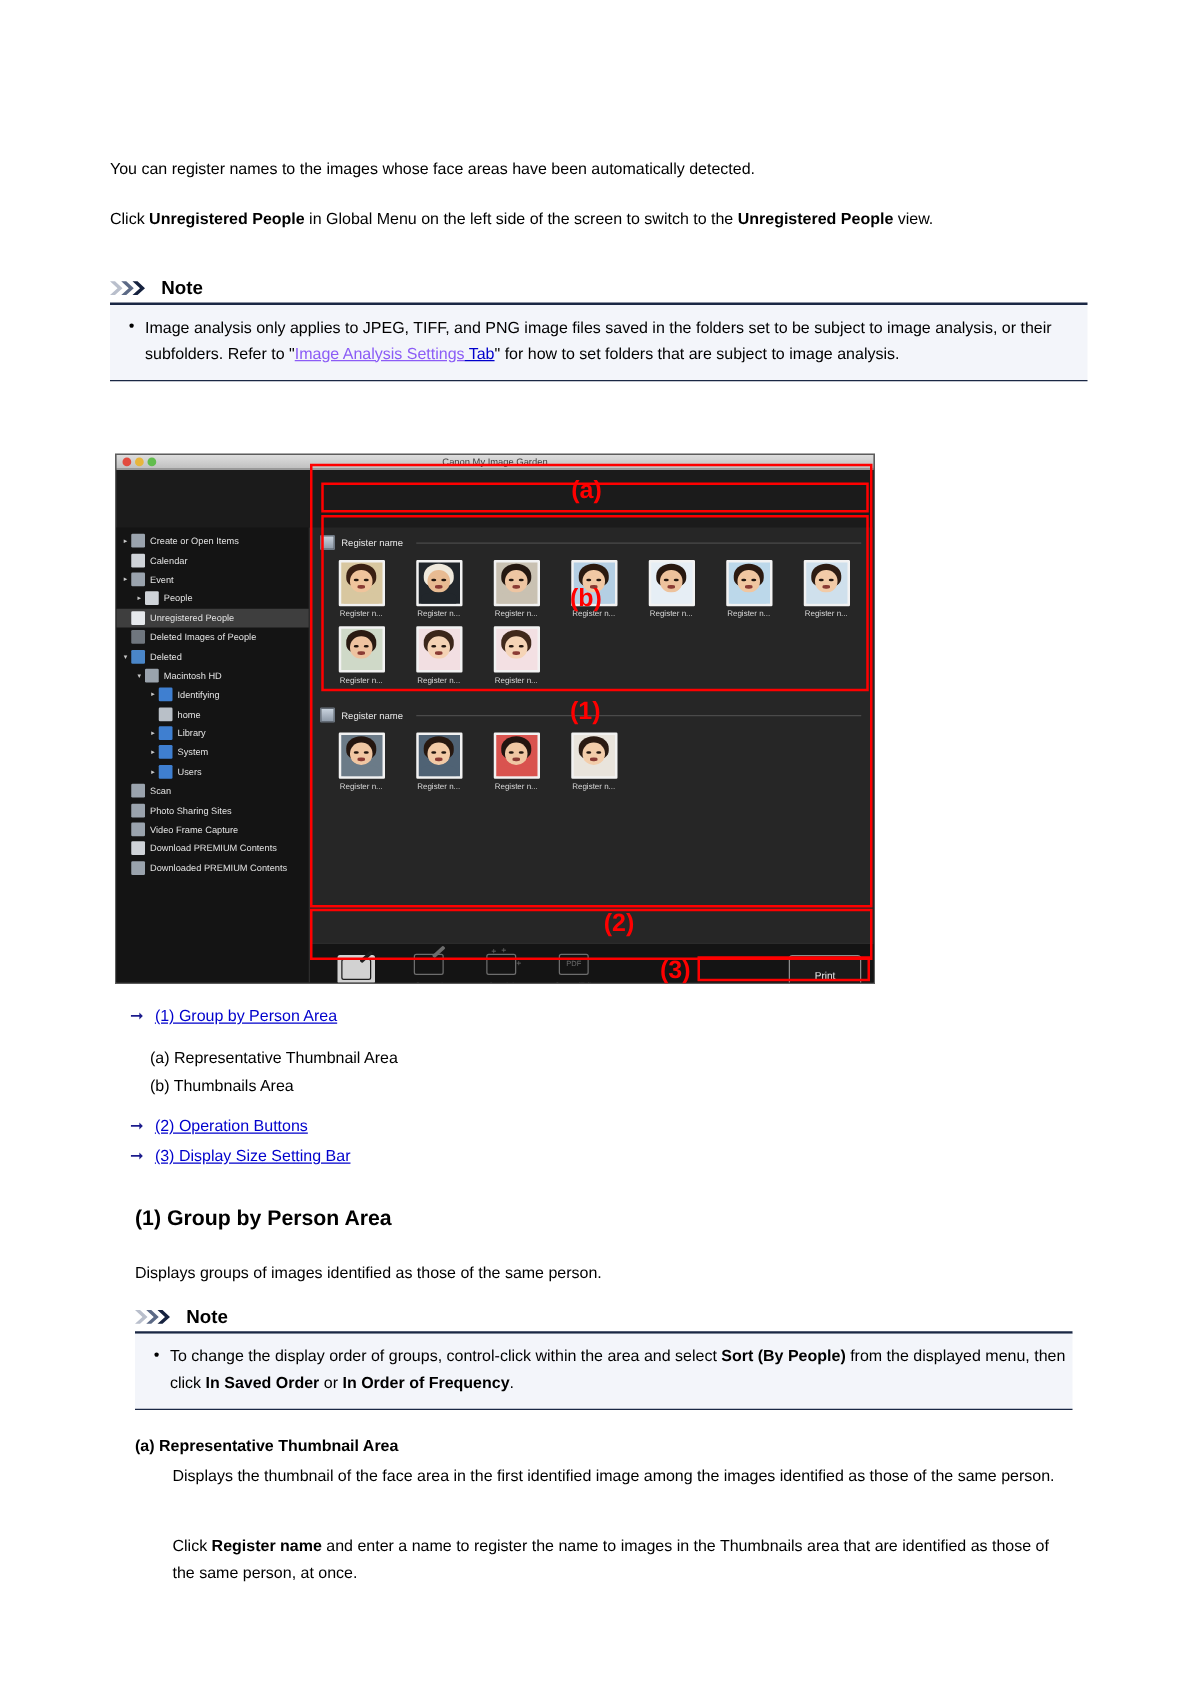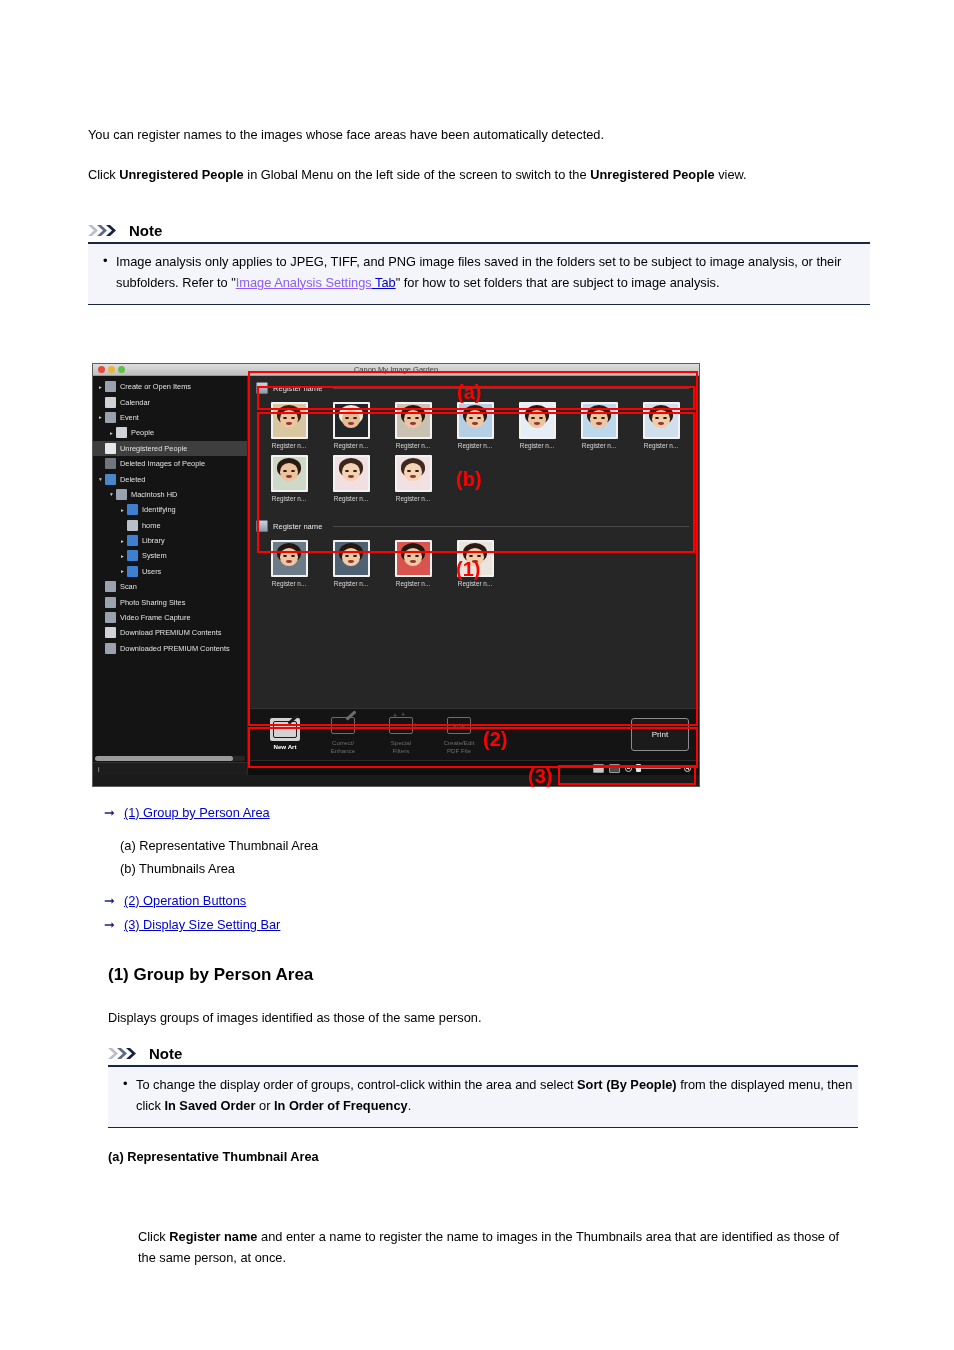--- a/index.html
+++ b/index.html
@@ -63,21 +63,21 @@
     display:flex; align-items:center; position:relative;
     border-bottom:1px solid #9a9a9a;
   }
   .lights { display:flex; gap:3px; margin-left:5px; }
   .light { width:7px; height:7px; border-radius:50%; }
   .l-red{background:#e24b3f;} .l-yel{background:#e7b53c;} .l-grn{background:#62bd4d;}
   .win-title {
     position:absolute; left:0; right:0; text-align:center;
     font-size:7.5px; color:#3a3a3a; line-height:12px;
   }
-  .winbody { display:flex; height:399px; }
+  .winbody { display:flex; height:399px;margin-top:46px; }
 
   
   .sidebar { width:155px; background:#141414; position:relative; border-right:1px solid #2c2c2c; }
   .tree { padding-top:3px; }
   .trow {
     display:flex; align-items:center; height:15.4px;
     font-size:7.4px; color:#e2e2e2; white-space:nowrap; padding-right:2px;
   }
   .trow.sel { background:#3e3e3e; }
   .tw { width:9px; flex:0 0 9px; text-align:center; font-size:5.6px; color:#c9c9c9; }
@@ -624,17 +624,18 @@
     <div class="note-body">
       <ul>
         <li>
           <span>To change the display order of groups, control-click within the area and select </span><b>Sort (By People)</b><span> from the displayed menu, then click </span><b>In Saved Order</b><span> or </span><b>In Order of Frequency</b><span>.</span>
         </li>
       </ul>
     </div>
   </div>
 
   <div class="bodytxt" style="left:108px; top:1146px; font-weight:bold;">(a) Representative Thumbnail Area</div>
+  <div class="bodytxt" style="left:138px; top:1170px; width:722px;">Displays the thumbnail of the face area in the first identified image among the images identified as those of the same person.</div>
   <div class="bodytxt" style="left:138px; top:1226px; width:722px;">
     <span>Click </span><b>Register name</b><span> and enter a name to register the name to images in the Thumbnails area that are identified as those of the same person, at once.</span>
   </div>
 
 </div>
 
 </body></html>

